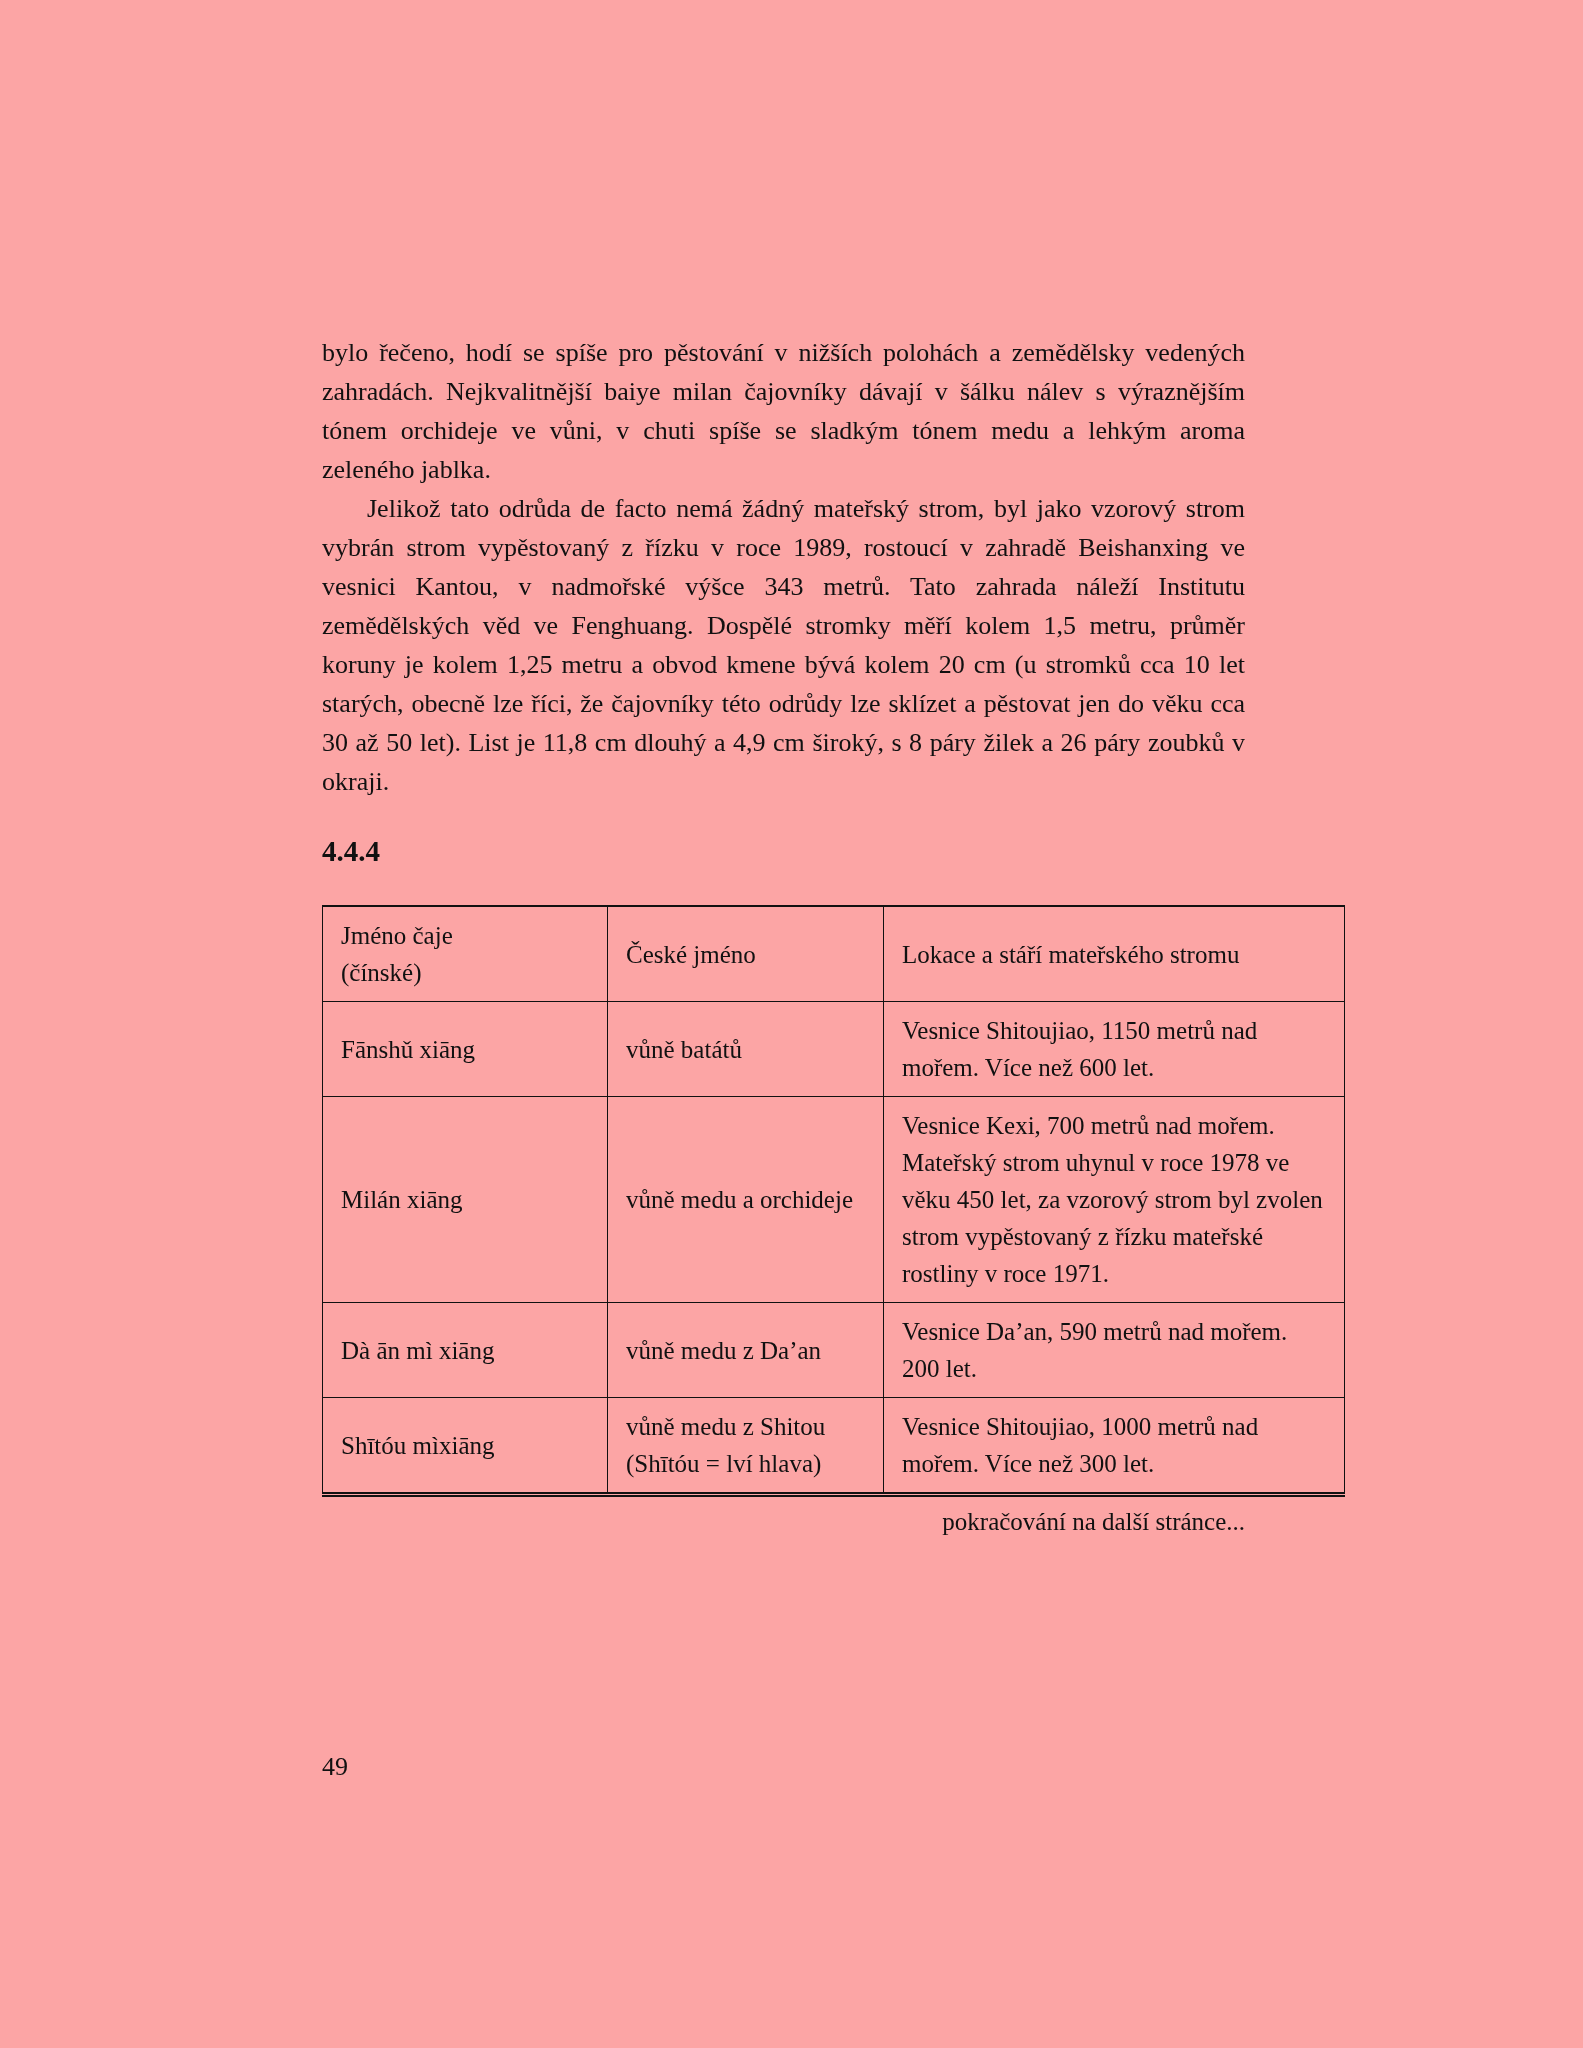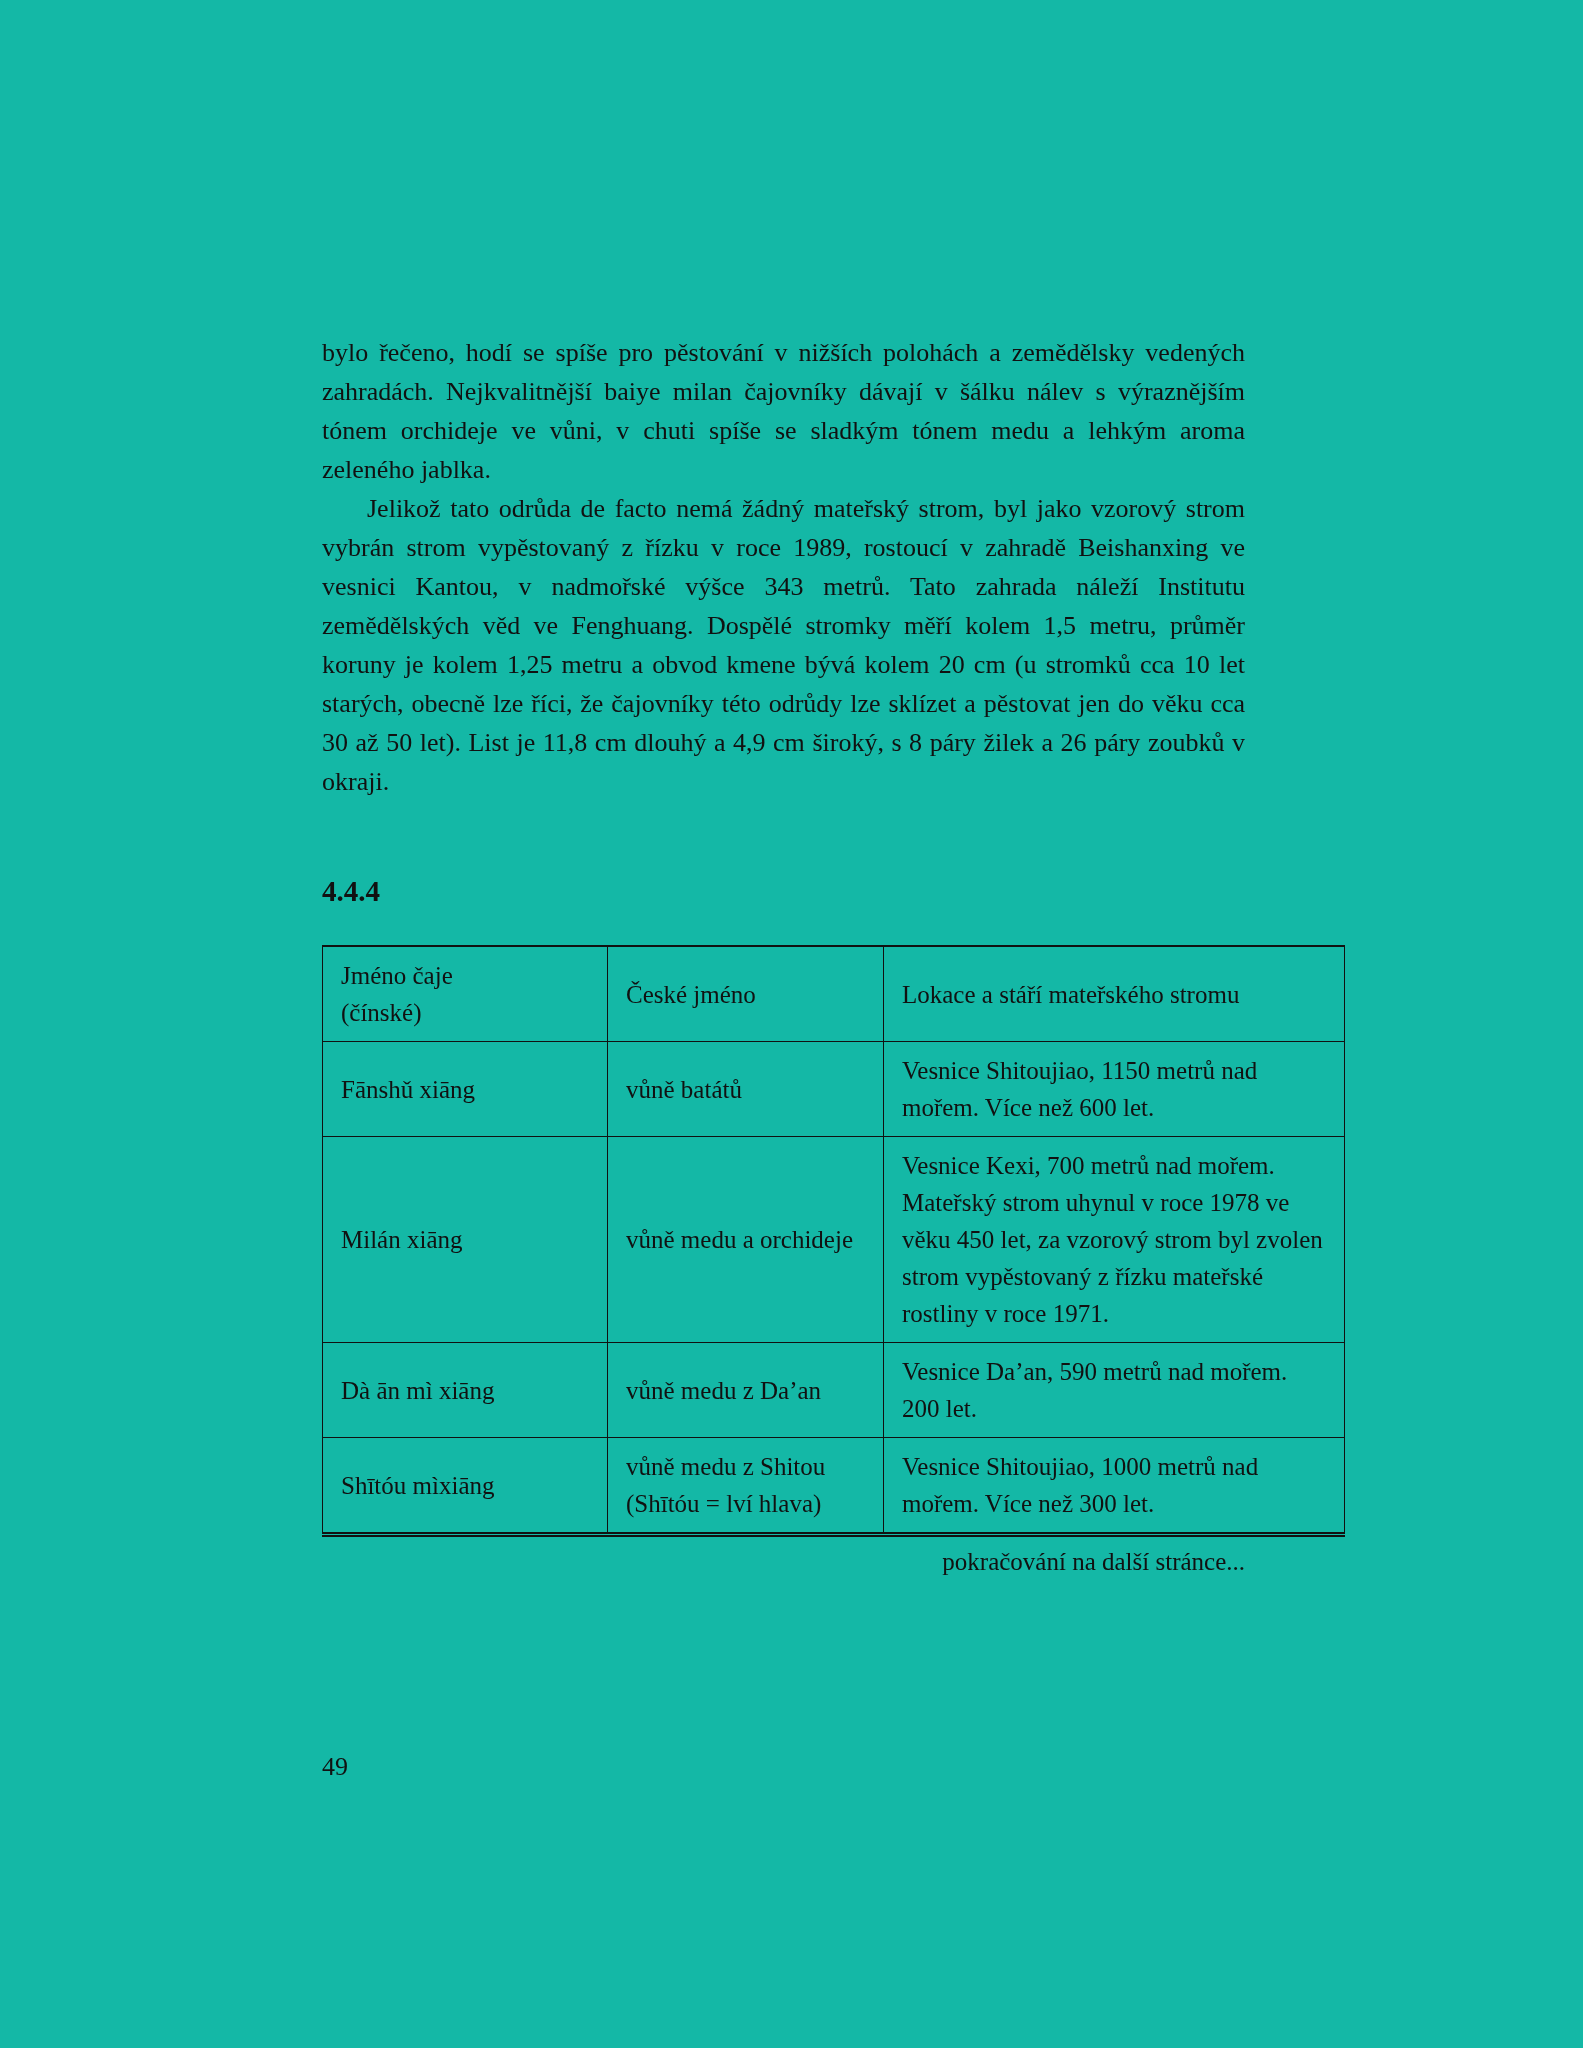--- a/index.html
+++ b/index.html
@@ -1,40 +1,40 @@
 <!DOCTYPE html>
 <html><head>
 <meta charset="utf-8">
 <style>
   html, body { margin: 0; padding: 0; background: #e8e8e8; }
   .page {
     position: relative;
     width: 1583px;
     height: 2048px;
-    background: #14b8a6;
+    background: #fca5a5;
     color: #111111;
     font-family: "Liberation Serif", "DejaVu Serif", serif;
     overflow: hidden;
   }
   .content {
     position: absolute;
     left: 322px;
     top: 333px;
     width: 923px;
   }
   .para {
     font-size: 26px;
     line-height: 39px;
     text-align: justify;
     margin: 0;
   }
   .para.indented { text-indent: 45px; }
   .heading {
     display: flex;
-    margin-top: 70px;
+    margin-top: 30px;
     font-weight: bold;
     font-size: 29px;
     line-height: 40px;
   }
   .heading .num {
     width: 58px;
     flex: 0 0 58px;
   }
   .heading .htext div { white-space: nowrap; }
   table.cultivar {

